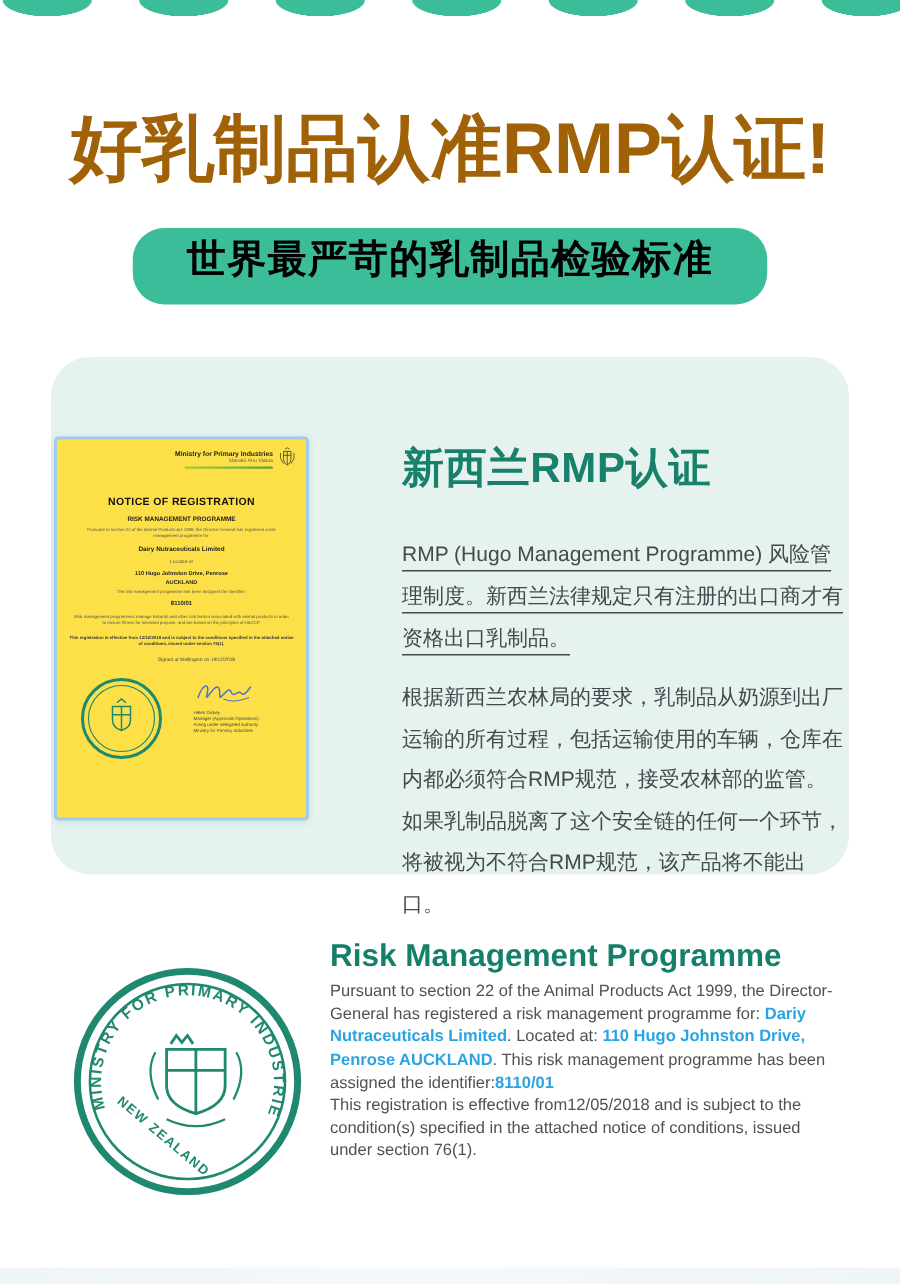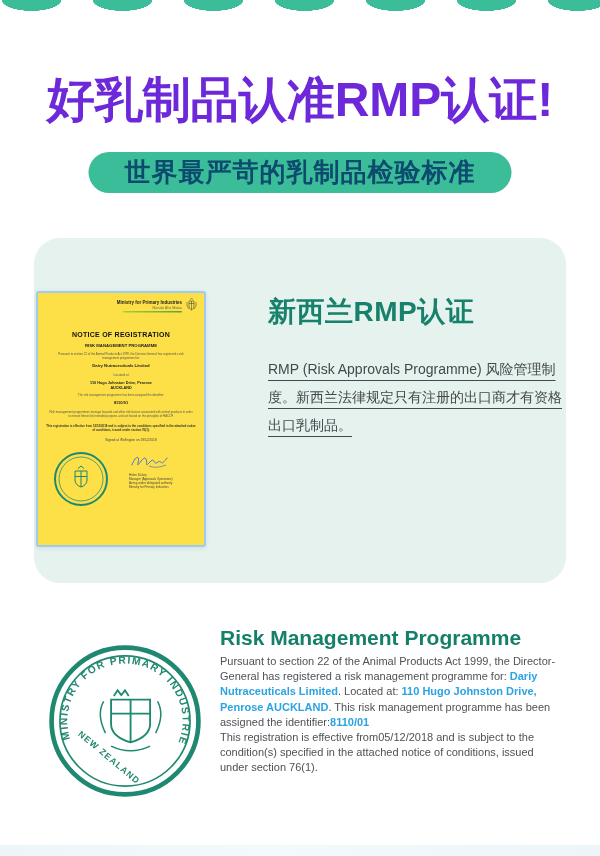--- a/index.html
+++ b/index.html
@@ -4,24 +4,24 @@
 <style>
   html,body{margin:0;padding:0;}
   body{width:600px;height:856px;position:relative;background:#ffffff;overflow:hidden;
        font-family:"Liberation Sans",sans-serif;}
   
   .scallops{position:absolute;left:0;top:0;width:600px;height:12px;
     background-image:radial-gradient(ellipse 30px 11px at 50% 0%, #3cbd99 98%, rgba(60,189,153,0) 100%);
     background-size:91px 12px;background-position:-14px 0;background-repeat:repeat-x;}
   
   .hero-title{position:absolute;left:0;top:74px;width:600px;text-align:center;
-    font-size:48px;font-weight:900;color:#6d28d9;letter-spacing:0px;line-height:1.1;}
+    font-size:48px;font-weight:900;color:#a16207;letter-spacing:0px;line-height:1.1;}
   .hero-pill{position:absolute;left:50%;top:152px;transform:translateX(-50%);
-    background:#3cbd99;border-radius:21px;height:41px;line-height:41px;padding:0 36px;
-    color:#0c4a6e;font-size:26px;font-weight:800;letter-spacing:1px;white-space:nowrap;}
+    background:#3cbd99;border-radius:21px;height:51px;line-height:41px;padding:0 36px;
+    color:#000000;font-size:26px;font-weight:800;letter-spacing:1px;white-space:nowrap;}
   
   .card{position:absolute;left:34px;top:238px;width:532px;height:345px;
     background:#e5f2ed;border-radius:26px;}
   
   .cert{position:absolute;left:2px;top:53px;width:166px;height:252px;background:#fde047;
     border:2px solid #9fcbee;border-radius:3px;overflow:hidden;box-shadow:0 1px 4px rgba(60,120,160,.15);}
   .cert-inner{width:332px;height:504px;transform:scale(.5);transform-origin:0 0;position:relative;
     color:#333;text-align:center;}
   .cert-head{position:absolute;top:14px;right:44px;text-align:right;}
   .cert-min{font-size:9px;font-weight:bold;color:#222;line-height:10px;}
@@ -116,21 +116,22 @@
           <div class="cert-sig-name">Manager (Approvals Operations)</div>
           <div class="cert-sig-name">Acting under delegated authority</div>
           <div class="cert-sig-name">Ministry for Primary Industries</div>
         </div>
       </div>
     </div>
   </div>
 
   <div class="cn-col">
     <div class="cn-heading">新西兰RMP认证</div>
-    <div class="cn-p1">RMP (Risk Approvals Programme) 风险管理制度。新西兰法律规定只有注册的出口商才有资格出口乳制品。</div>
+    <div class="cn-p1">RMP (Hugo Management Programme) 风险管理制度。新西兰法律规定只有注册的出口商才有资格出口乳制品。</div>
+    <div class="cn-p2">根据新西兰农林局的要求，乳制品从奶源到出厂运输的所有过程，包括运输使用的车辆，仓库在内都必须符合RMP规范，接受农林部的监管。如果乳制品脱离了这个安全链的任何一个环节，将被视为不符合RMP规范，该产品将不能出口。</div>
   </div>
 </div>
 
 <svg class="mpi-seal" width="158" height="158" viewBox="0 0 170 170">
   <circle cx="85" cy="85" r="79" fill="none" stroke="#1f8870" stroke-width="5"></circle>
   <circle cx="85" cy="85" r="70" fill="none" stroke="#1f8870" stroke-width="1.8"></circle>
   <defs>
     <path id="seal-arc" d="M 26.7 106.2 A 62 62 0 1 1 143.3 106.2" fill="none"></path>
   </defs>
   <text font-family="Liberation Sans, sans-serif" font-size="11" font-weight="bold" fill="#1f8870" letter-spacing="1.5">
@@ -142,16 +143,16 @@
     <path d="M70,62 h42 v26 q0,14 -21,20 q-21,-6 -21,-20 z"></path>
     <path d="M91,62 v46 M70,77 h42"></path>
     <path d="M62,64 q-8,14 2,34 M120,64 q8,14 -2,34" stroke-width="1.6"></path>
     <path d="M70,112 q21,10 42,0" stroke-width="1.6"></path>
   </g>
 </svg>
 
 <div class="en-heading">Risk Management Programme</div>
 <div class="en-body">
   <p><span>Pursuant to section 22 of the Animal Products Act 1999, the Director-General has registered a risk management programme for: </span><span class="hl">Dariy Nutraceuticals Limited</span><span>. Located at: </span><span class="hl">110 Hugo Johnston Drive, Penrose AUCKLAND</span><span>. This risk management programme has been assigned the identifier:</span><span class="hl">8110/01</span></p>
-  <p>This registration is effective from05/12/2018 and is subject to the condition(s) specified in the attached notice of conditions, issued under section 76(1).</p>
+  <p>This registration is effective from12/05/2018 and is subject to the condition(s) specified in the attached notice of conditions, issued under section 76(1).</p>
 </div>
 
 <div class="bottom-band"></div>
 
 </body></html>

